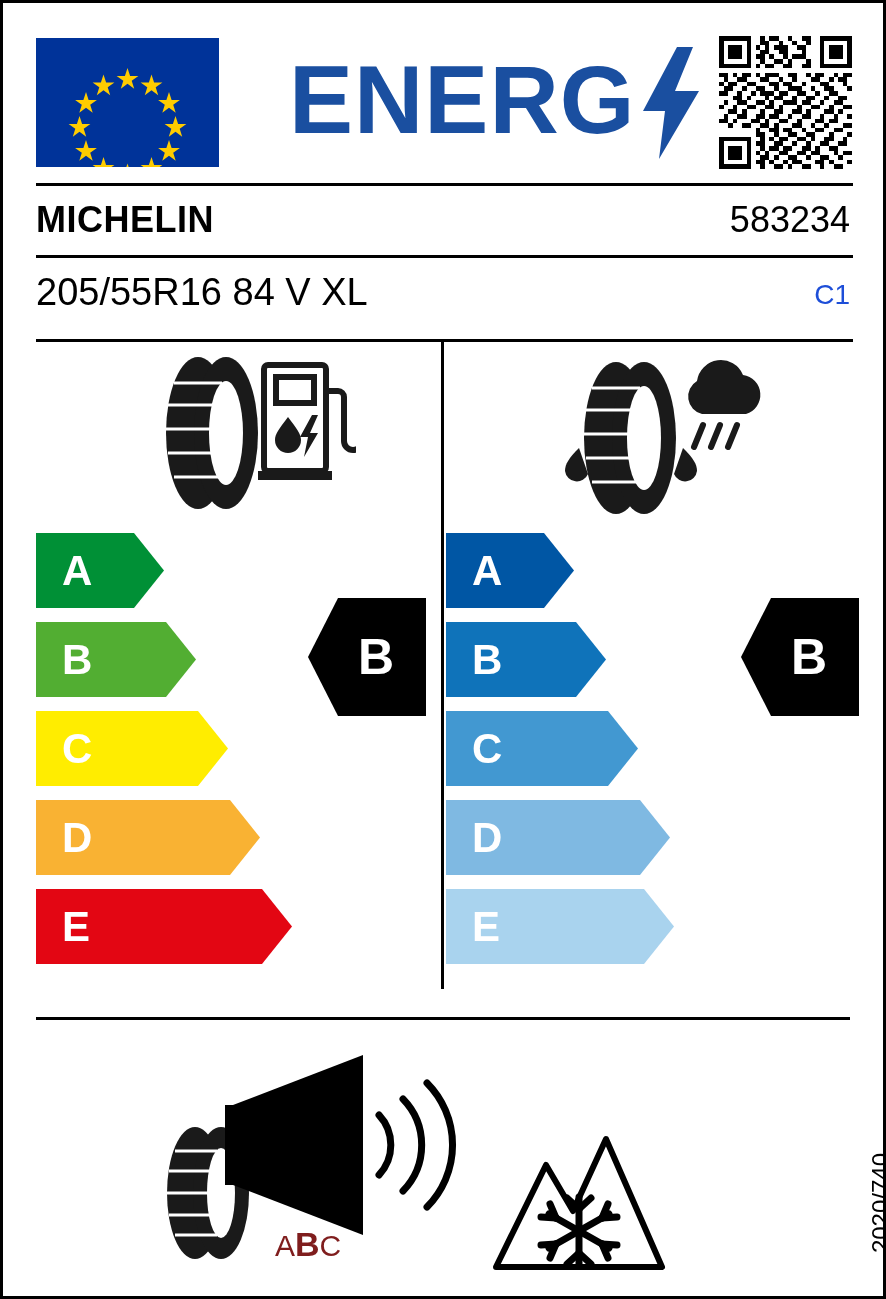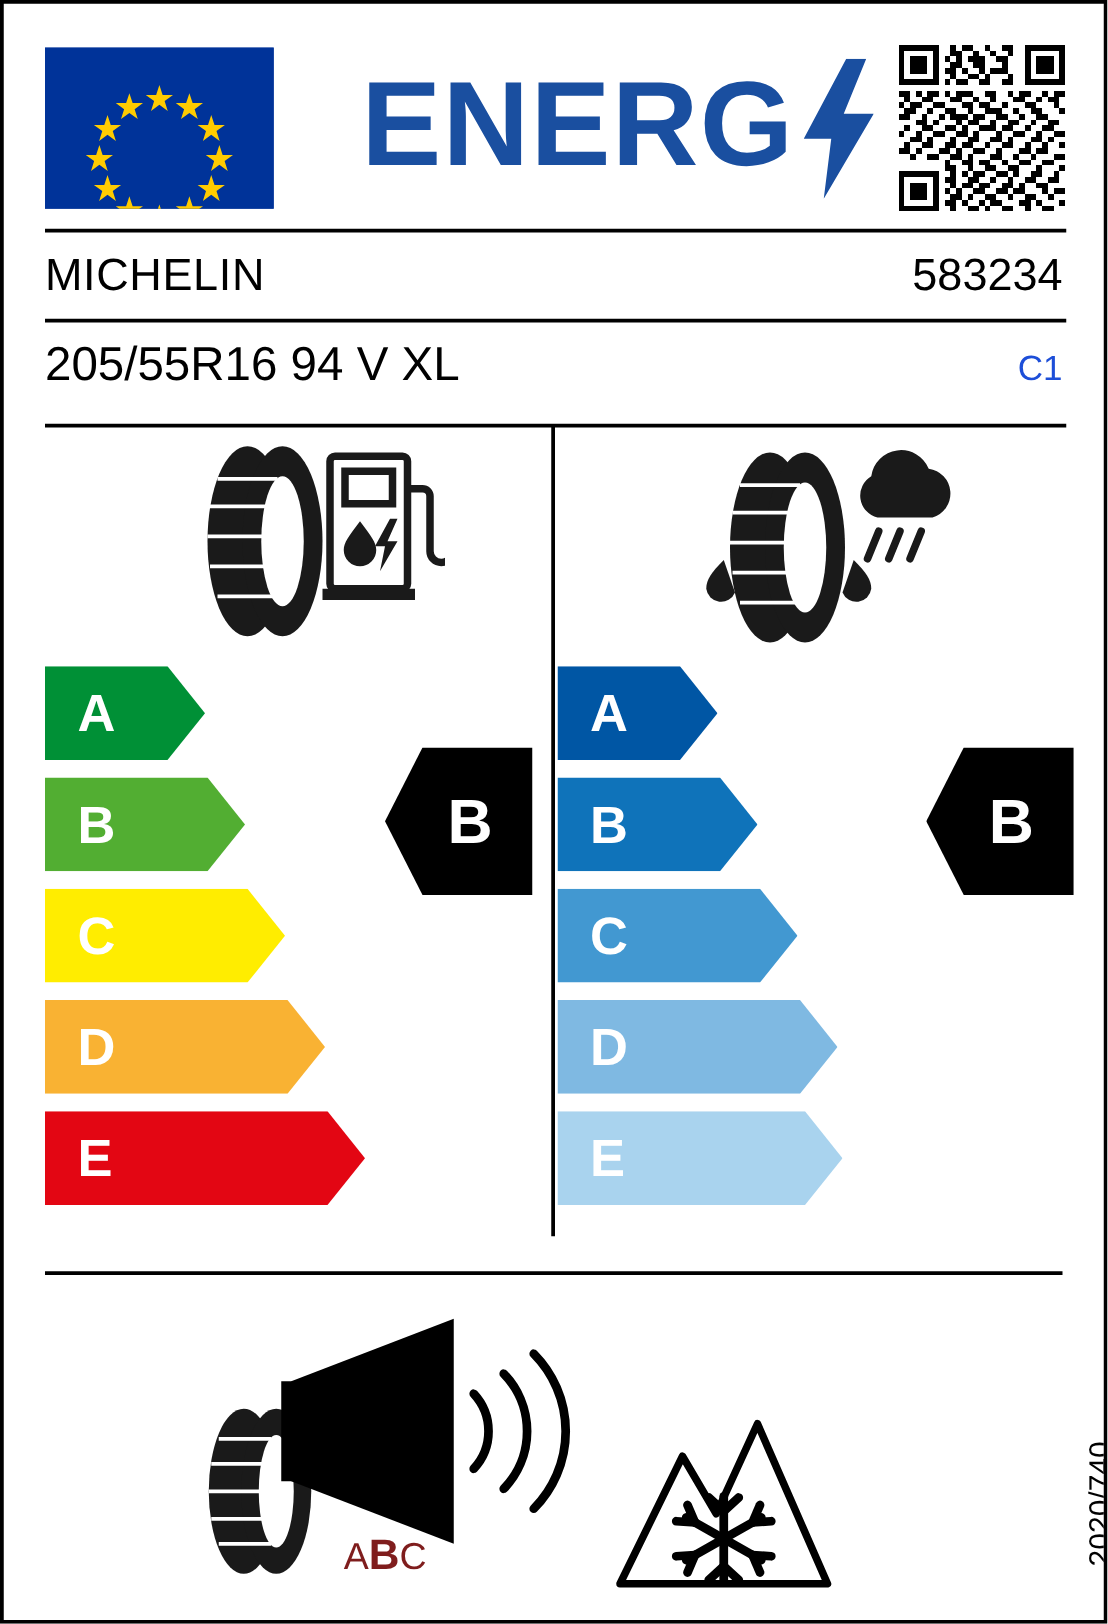--- a/index.html
+++ b/index.html
@@ -67,21 +67,21 @@
   .rule {
     position: absolute;
     background: #000;
     height: 3px;
   }
   .brand {
     position: absolute;
     left: 33px;
     top: 196px;
     font-size: 36px;
-    font-weight: normal;
+    font-weight: bold;
     letter-spacing: 0.5px;
     color: #000;
   }
   .code {
     position: absolute;
     right: 33px;
     top: 196px;
     font-size: 36px;
     color: #000;
     text-align: left;
@@ -484,21 +484,21 @@
     </div>
   </div>
 
   <div class="rule" style="left:33px; right:33px; top:180px; width:817px;"></div>
 
   <div class="brand">MICHELIN</div>
   <div class="code">583234</div>
 
   <div class="rule" style="left:33px; right:33px; top:252px; width:817px;"></div>
 
-  <div class="tyre-size">205/55R16 94 V XL</div>
+  <div class="tyre-size">205/55R16 84 V XL</div>
   <div class="tyre-class">C1</div>
 
   <div class="rule" style="left:33px; right:33px; top:336px; width:817px;"></div>
 
   <div class="divider-vert"></div>
 
   <div class="panel panel-left">
 
     <div class="pictogram" style="left:100px; width:220px;">
       <svg viewBox="0 0 220 175" width="220" height="175">

